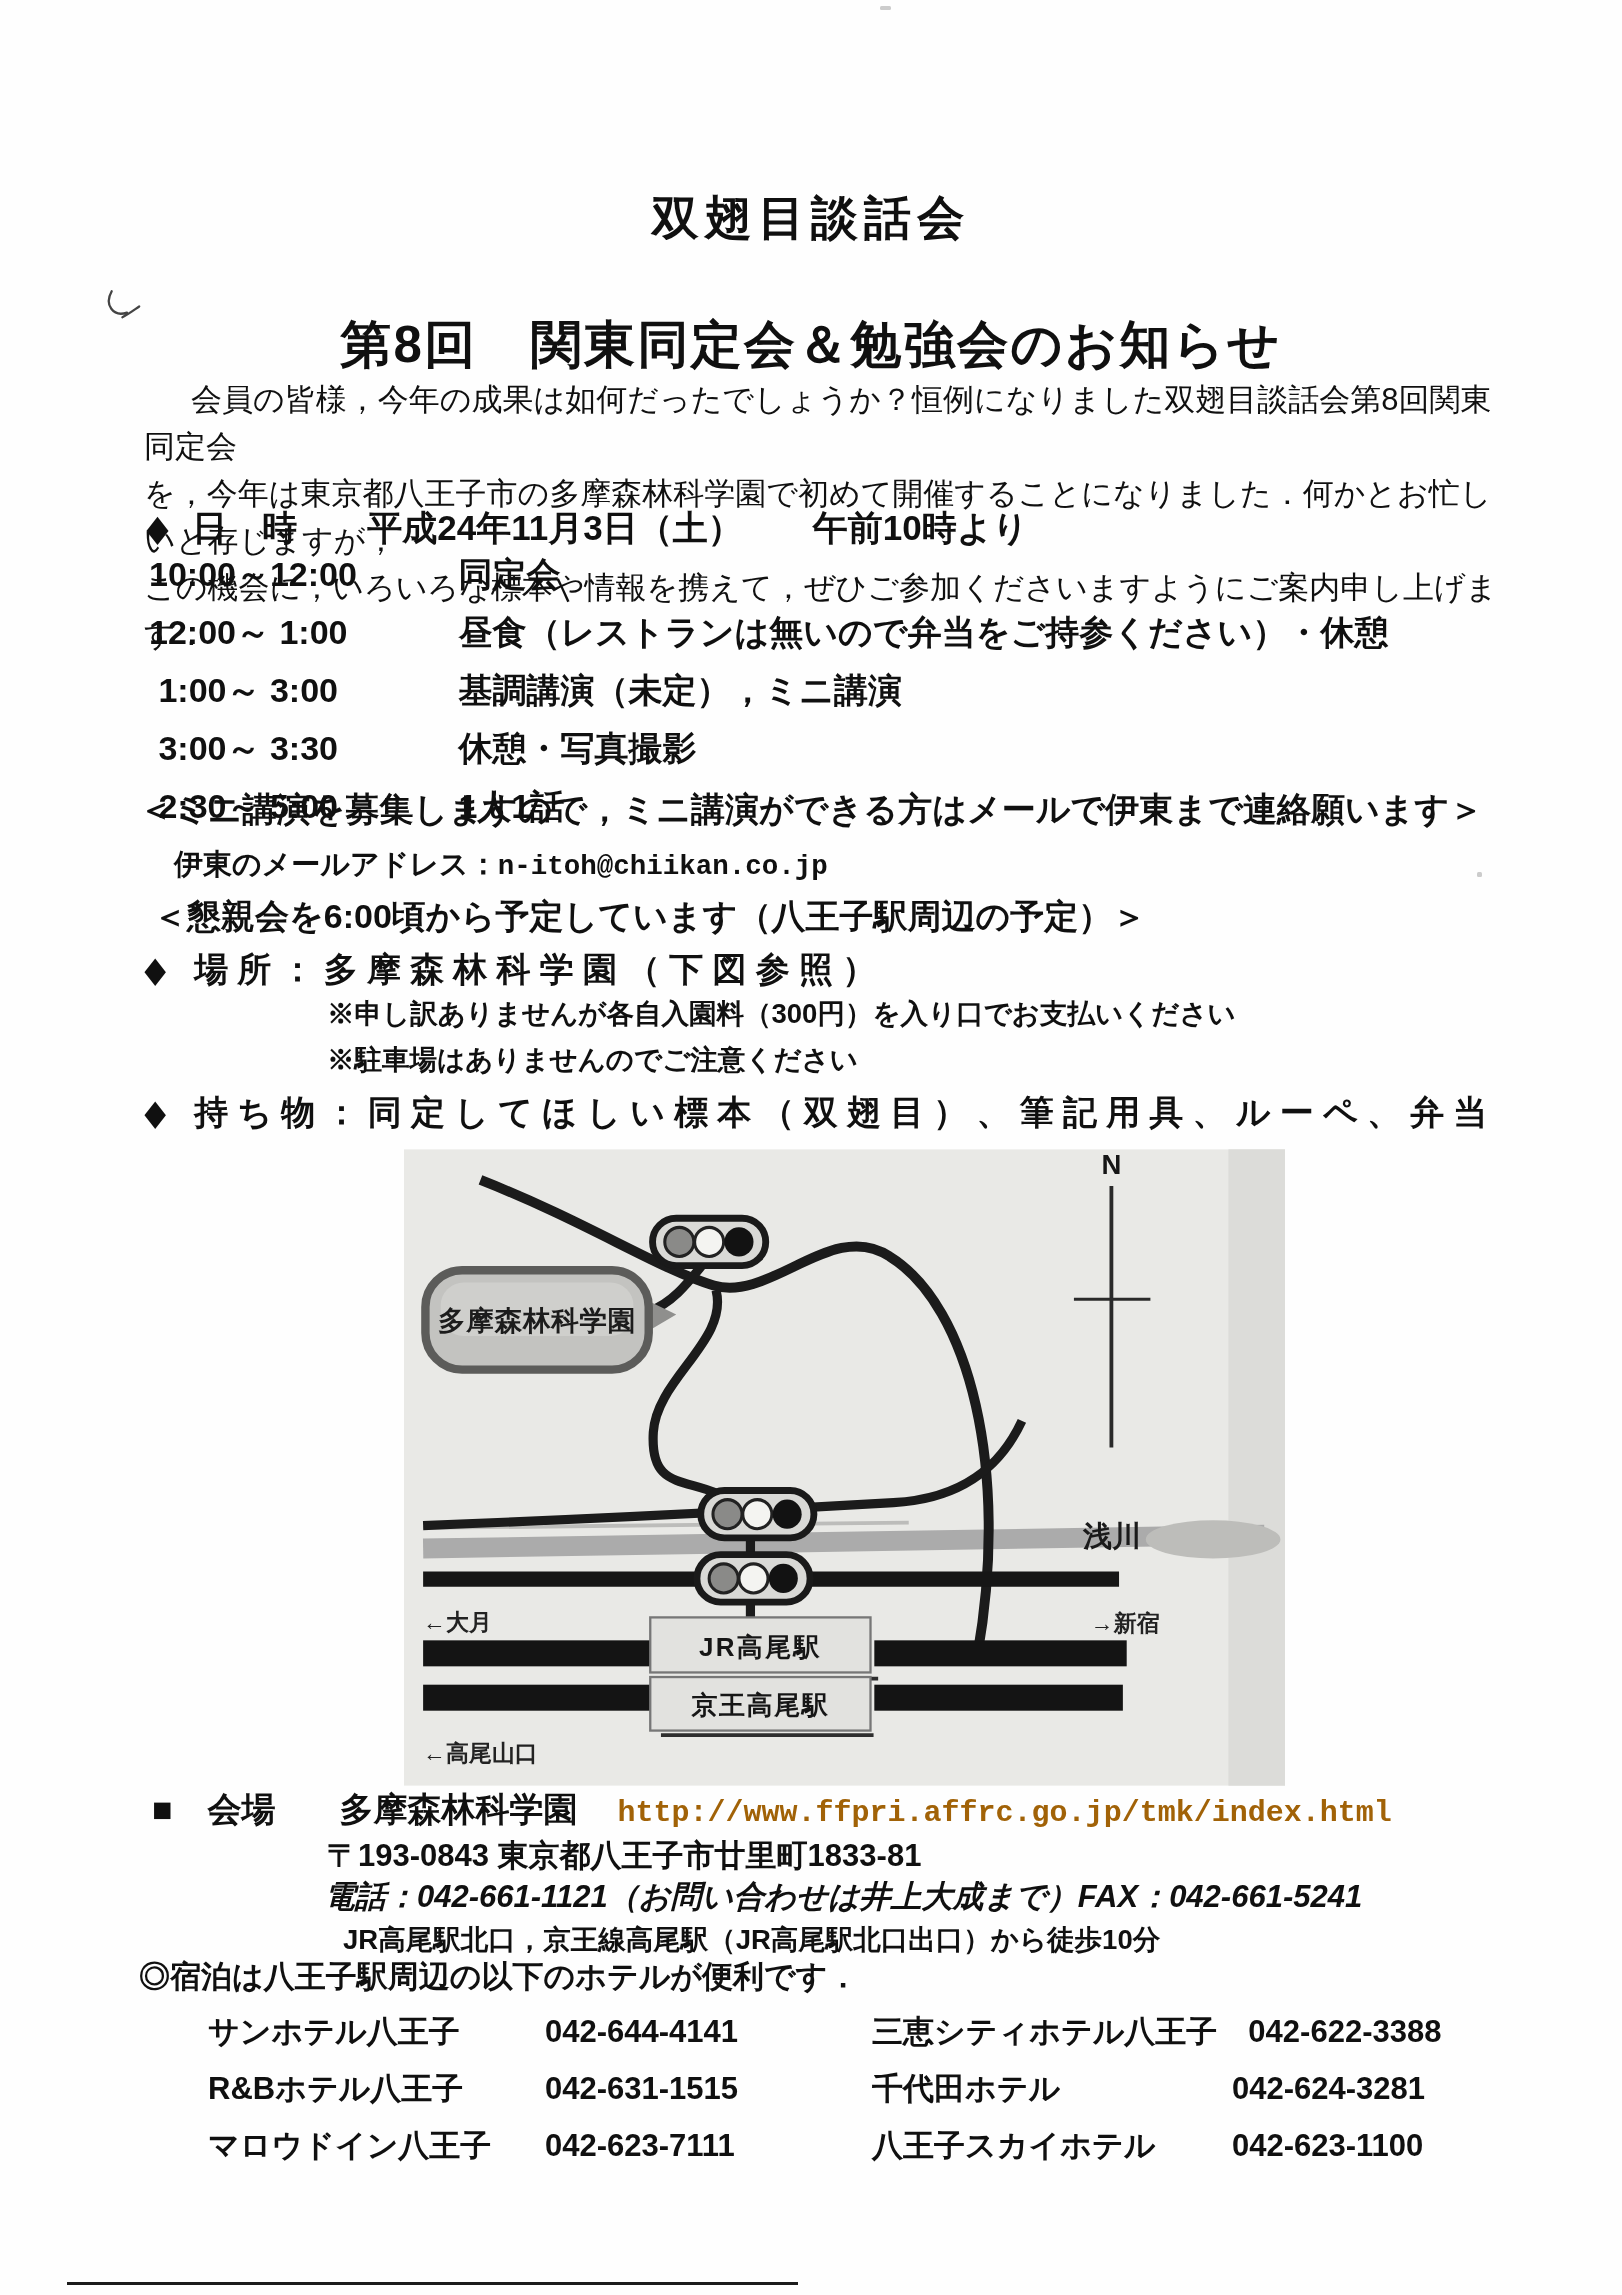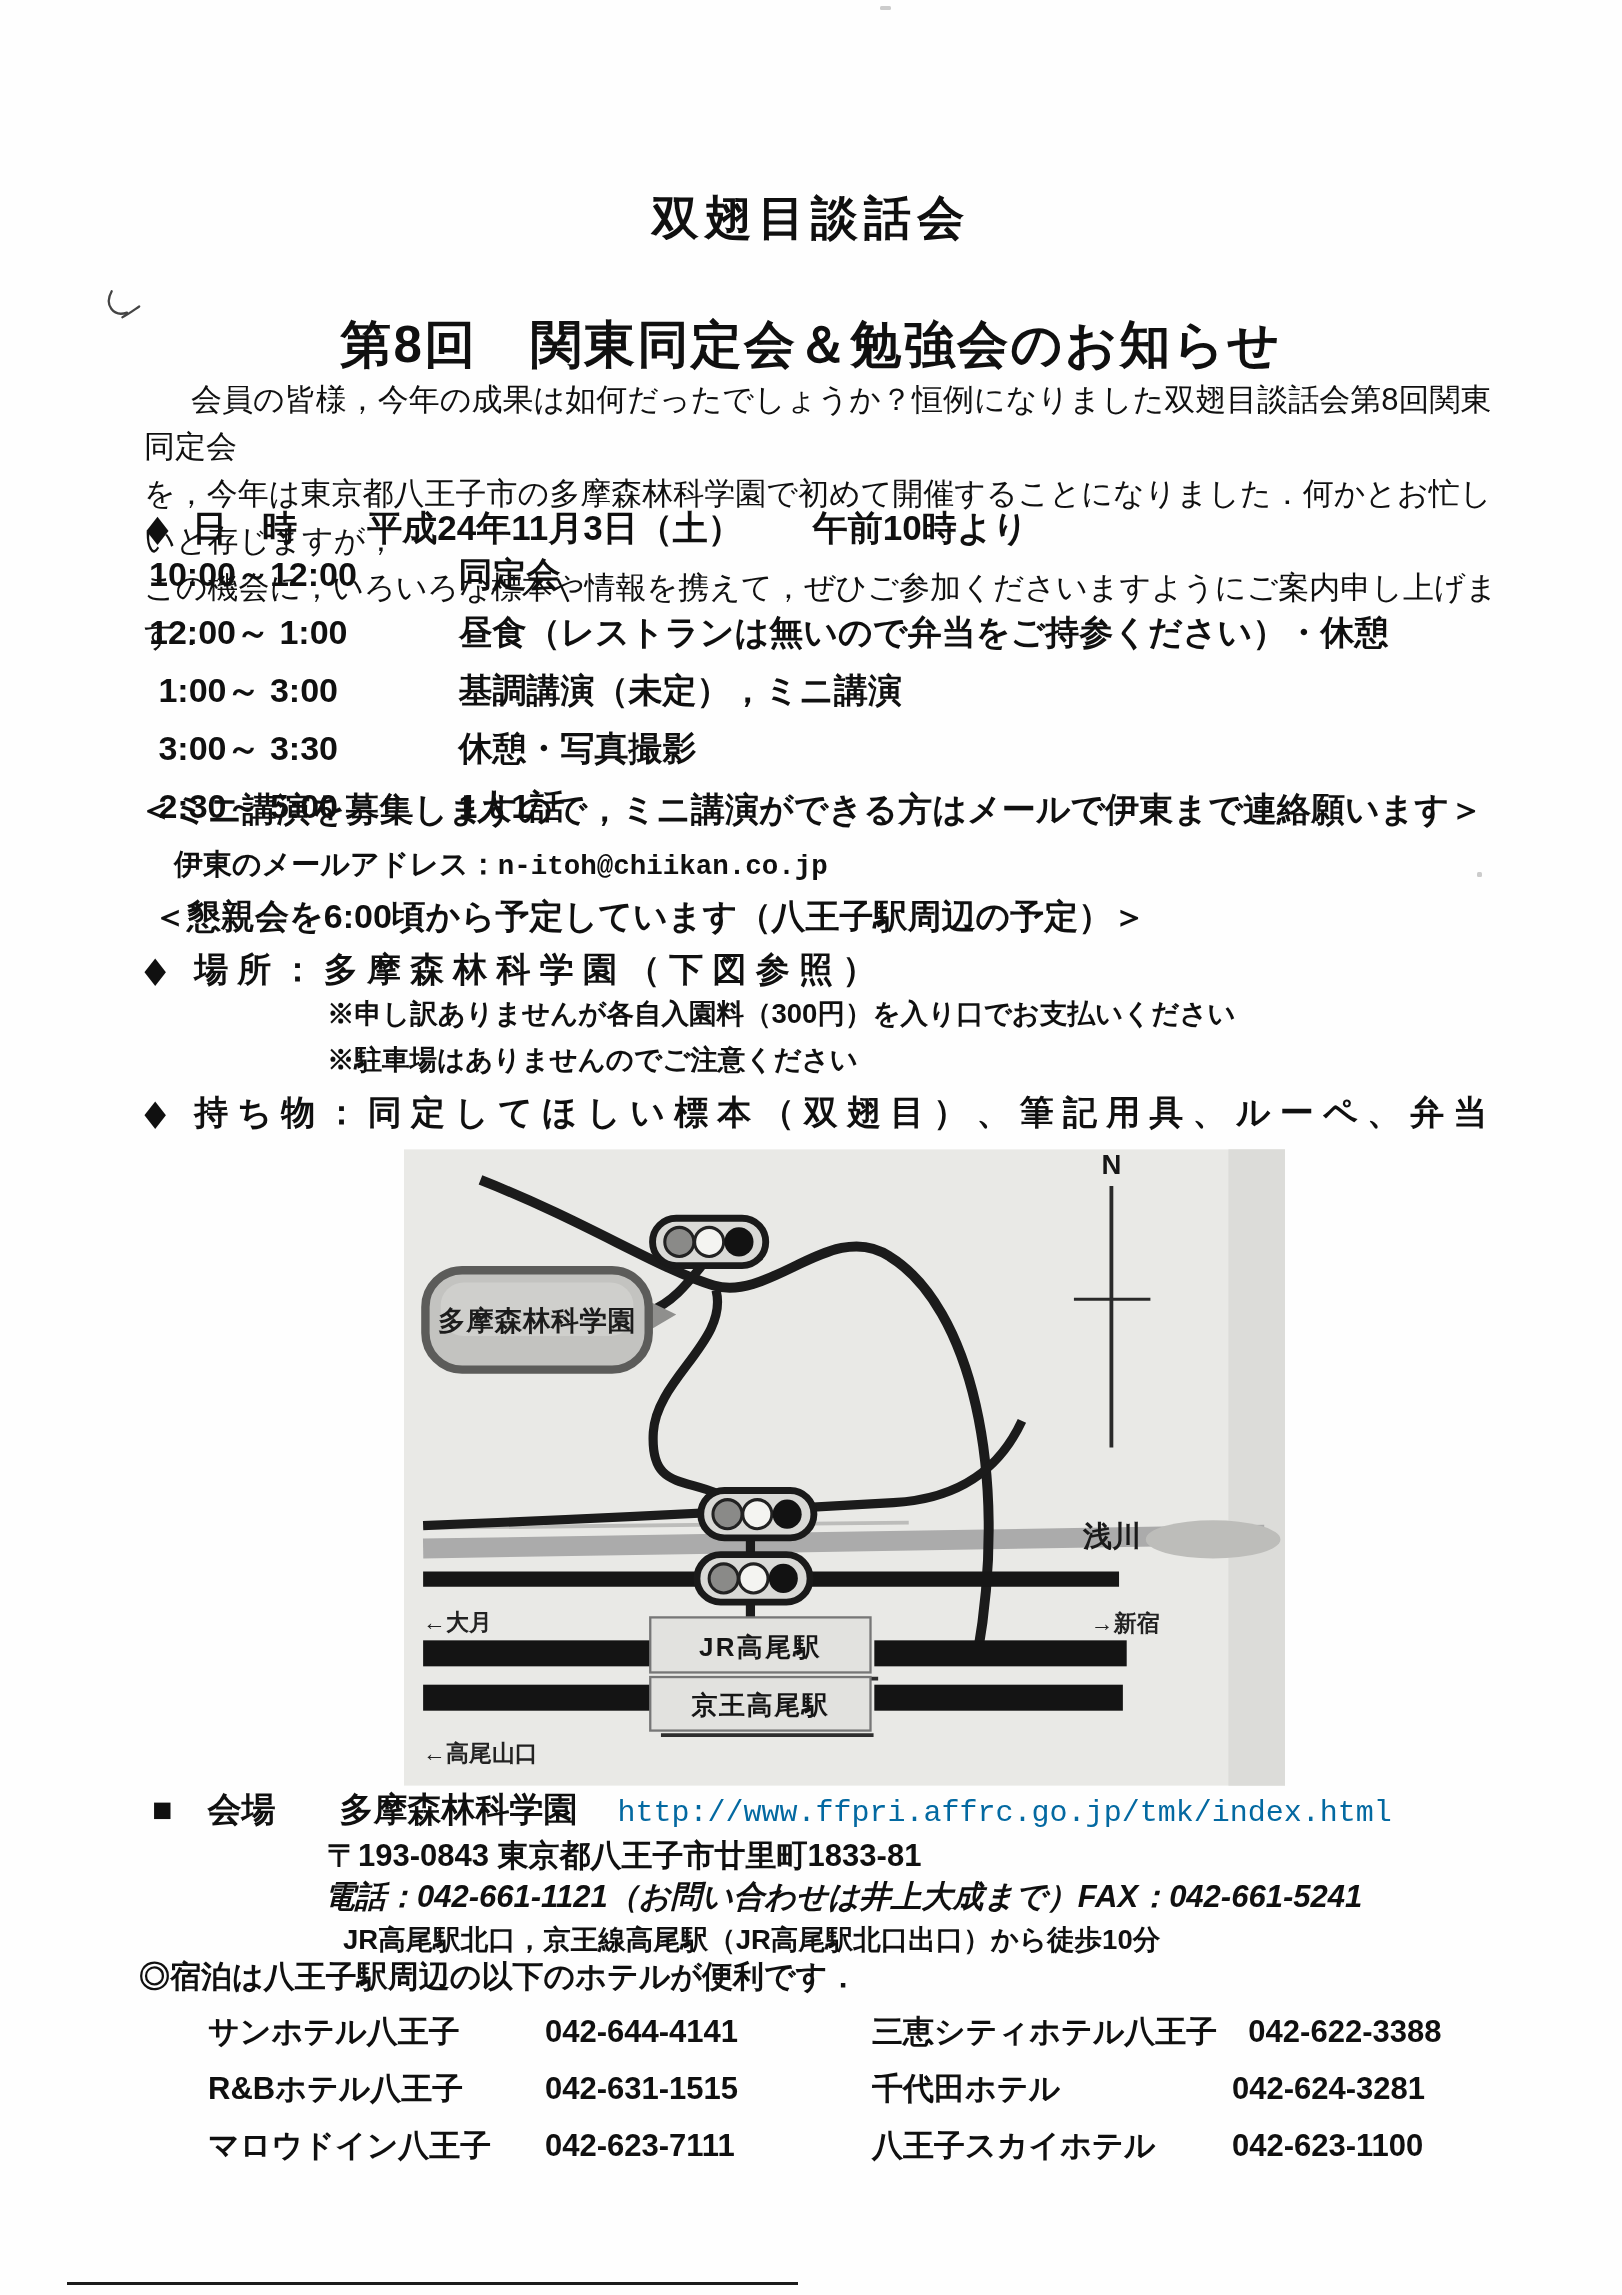--- a/index.html
+++ b/index.html
@@ -30,21 +30,21 @@
   .place-line .bullet,.bring-line .bullet{display:inline-block;transform:scaleX(.78);margin-right:26px;}
   .spaced{letter-spacing:9.2px;}
   .note{left:327px;font-size:27.5px;font-weight:700;}
   .note1{top:996px;}
   .note2{top:1042px;}
   .map{left:404px;top:1149px;}
   .venue-line{left:152px;top:1787px;font-size:34px;font-weight:700;white-space:nowrap;}
   .venue-line .sq{margin-right:35px;}
   .venue-line .vlabel{margin-right:64px;text-align:center;}
   .venue-line .vname{margin-right:40px;}
-  .venue-url{font-family:"Liberation Mono",monospace;font-size:30px;font-weight:400;color:#0369a1;text-decoration:none;}
+  .venue-url{font-family:"Liberation Mono",monospace;font-size:30px;font-weight:700;color:#a16207;text-decoration:none;}
   .postal{left:327px;top:1835px;font-size:31px;font-weight:700;}
   .tel{left:324px;top:1876px;font-size:31px;font-weight:700;font-style:italic;}
   .access{left:343px;top:1922px;font-size:27.5px;font-weight:700;}
   .lodging-head{left:139px;top:1956px;font-size:31px;font-weight:700;}
   .hotels{left:0;top:2003px;width:1622px;font-size:31px;font-weight:700;}
   .hrow{position:relative;height:57px;line-height:57px;}
   .hcell-l{position:absolute;left:208px;}
   .hcell-r{position:absolute;left:872px;}
   .hname-l{display:inline-block;min-width:306px;margin-right:31px;}
   .hname-r{display:inline-block;min-width:329px;margin-right:31px;}

